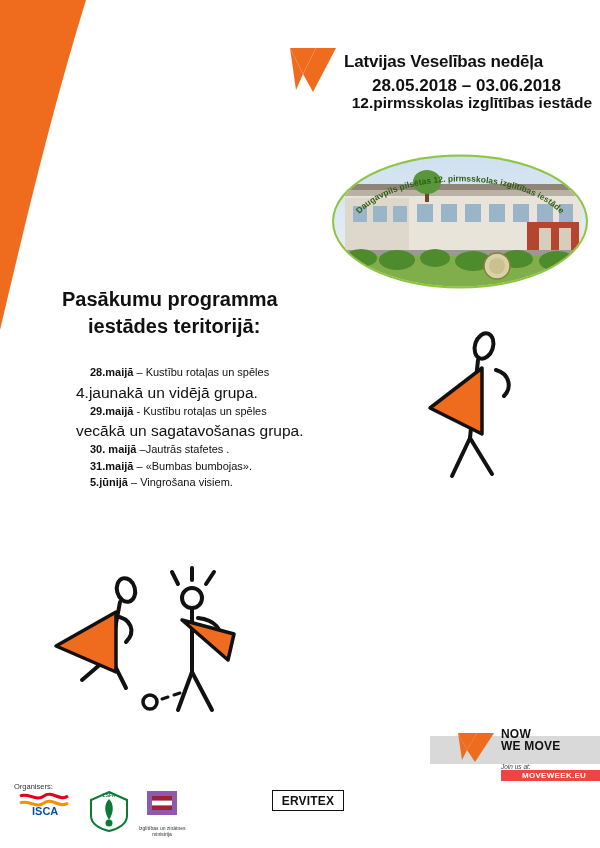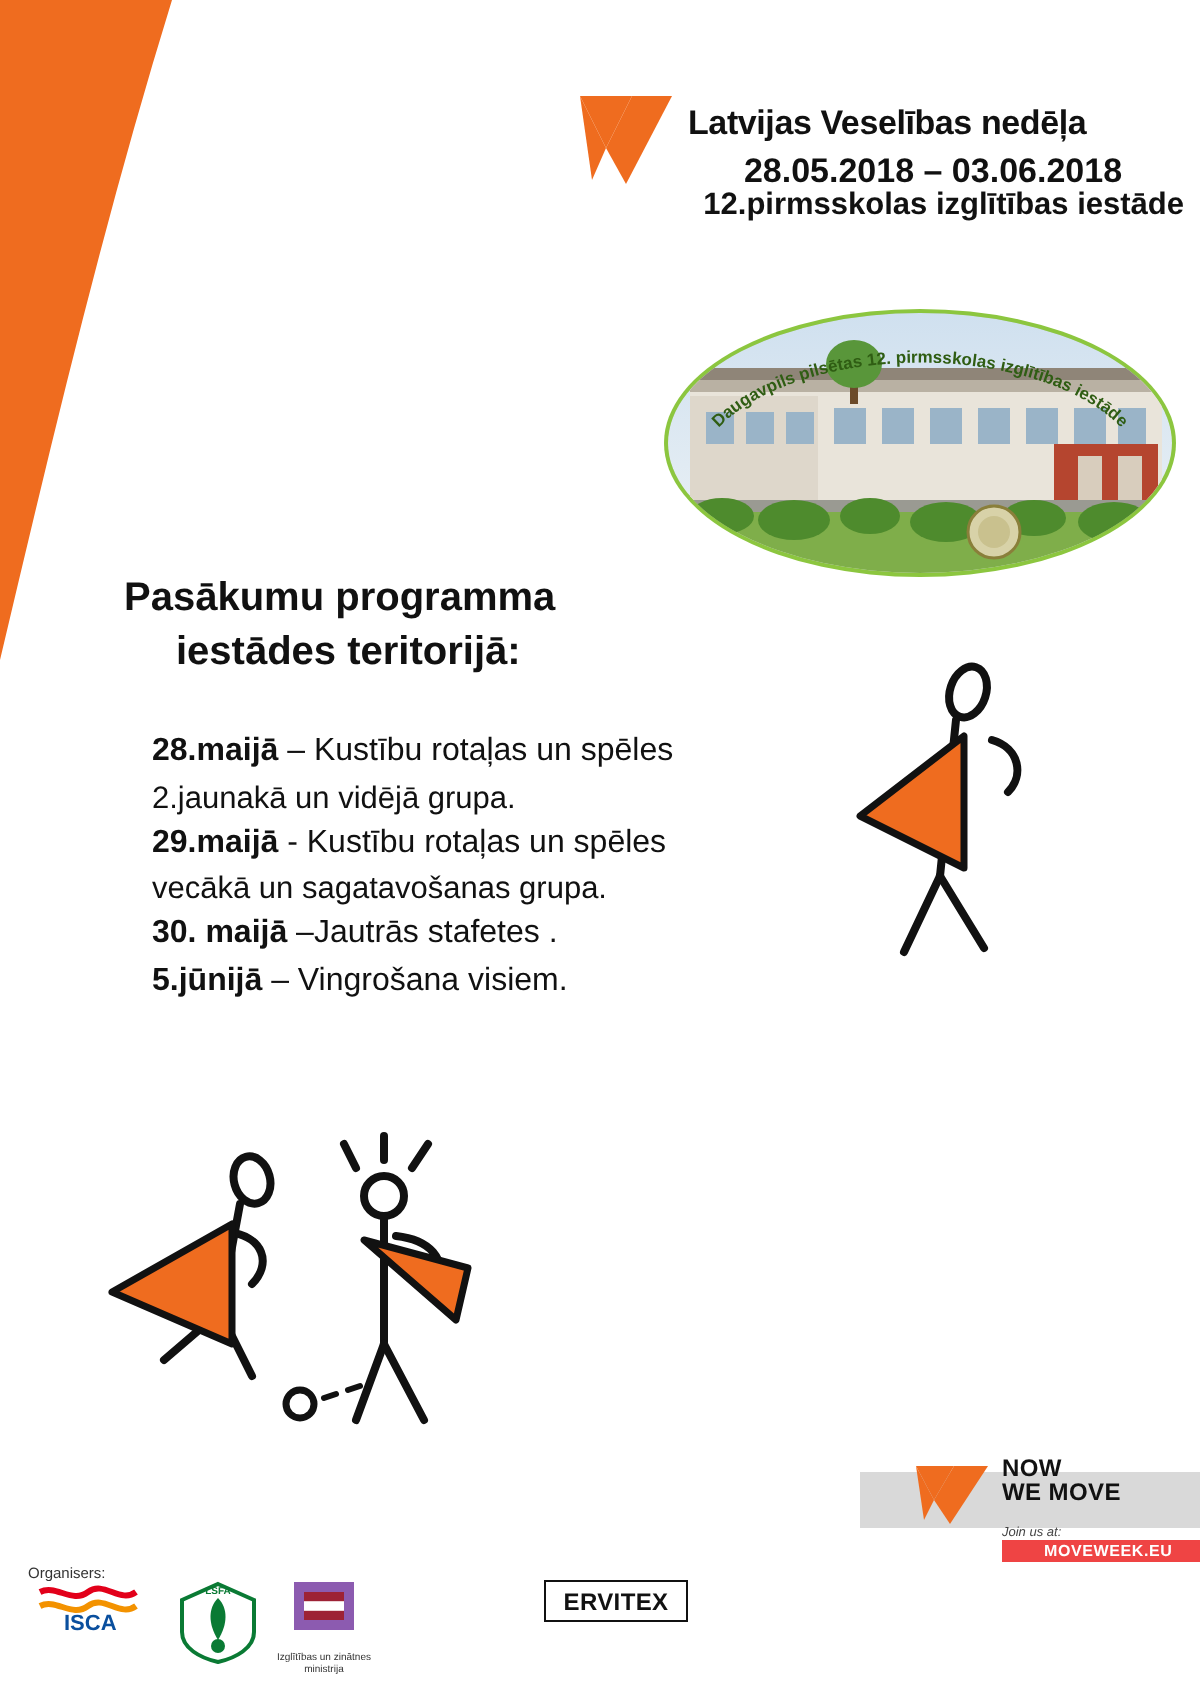--- a/index.html
+++ b/index.html
@@ -112,24 +112,25 @@
   }
 
   
   .prog-list {
     position: absolute;
     left: 76px;
     top: 365px;
     width: 330px;
   }
   .prog-item {
-    font-size: 16px;
+    font-size: 11px;
     line-height: 1.42;
     color: #111;
     margin-bottom: 1px;
+    margin-left: 14px;
   }
   .prog-item b { font-weight: bold; }
   .prog-sub {
     font-size: 15.5px;
     line-height: 1.42;
     color: #111;
   }
 
   
   .fig-right {
@@ -354,31 +355,34 @@
 
 <div class="prog-heading">
   <div class="l1">Pasākumu programma</div>
   <div class="l2">iestādes teritorijā:</div>
 </div>
 
 <div class="prog-list">
   <div class="prog-item">
     <b>28.maijā</b><span> – Kustību rotaļas un spēles</span>
   </div>
-  <div class="prog-sub">2.jaunakā un vidējā grupa.</div>
+  <div class="prog-sub">4.jaunakā un vidējā grupa.</div>
 
   <div class="prog-item">
     <b>29.maijā</b><span> - Kustību  rotaļas  un  spēles</span>
   </div>
   <div class="prog-sub">vecākā  un sagatavošanas  grupa.</div>
 
   <div class="prog-item">
     <b>30. maijā</b><span> –Jautrās stafetes .</span>
   </div>
 
+  <div class="prog-item">
+    <b>31.maijā</b><span> – «Bumbas bumbojas».</span>
+  </div>
 
   <div class="prog-item">
     <b>5.jūnijā</b><span> – Vingrošana  visiem.</span>
   </div>
 </div>
 
 <div class="fig-right">
   <svg width="160" height="150" viewBox="0 0 160 150">
     <g stroke="#111" stroke-width="4" fill="none" stroke-linecap="round">
       <ellipse cx="76" cy="16" rx="9" ry="13" transform="rotate(18 76 16)"></ellipse>

